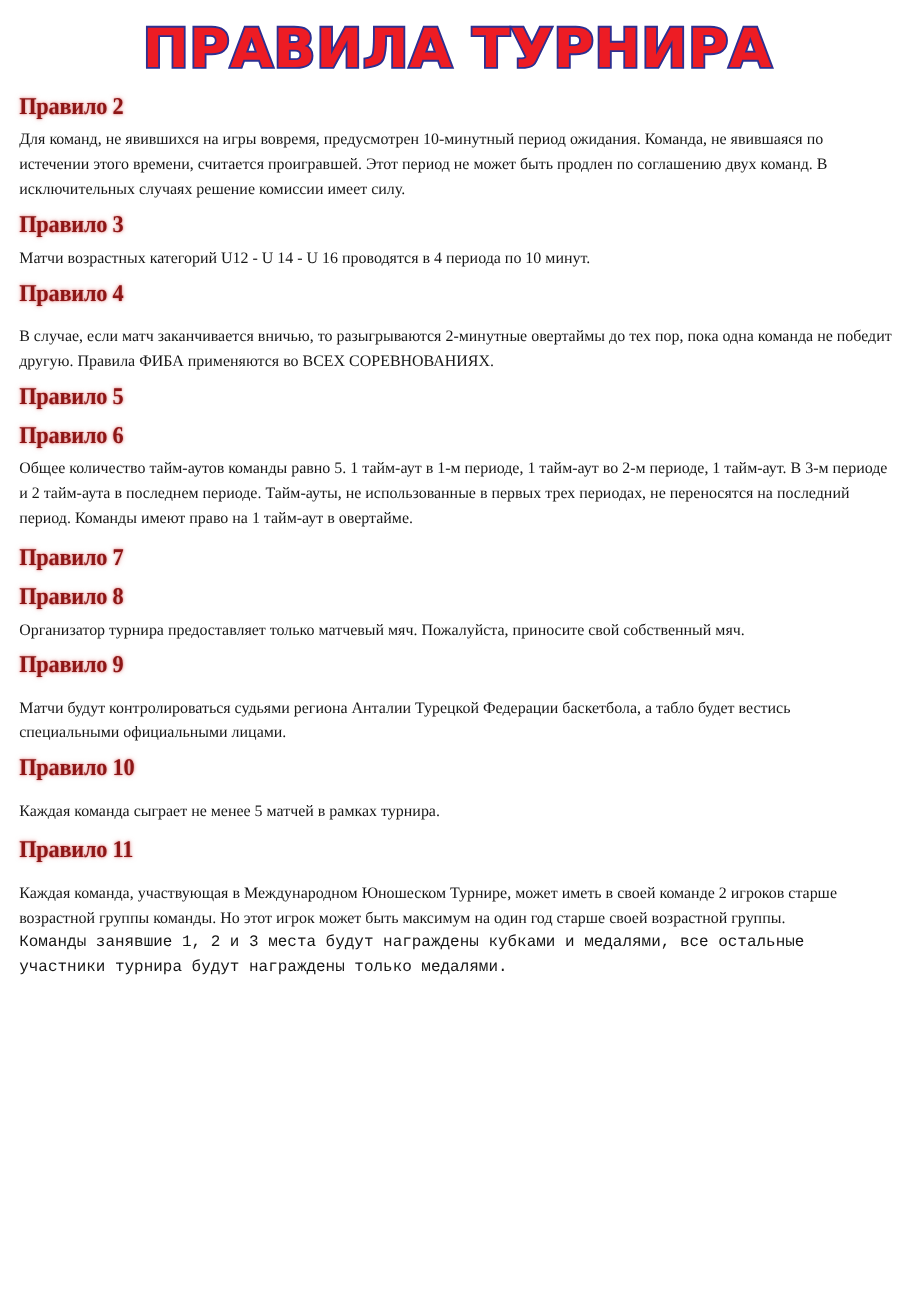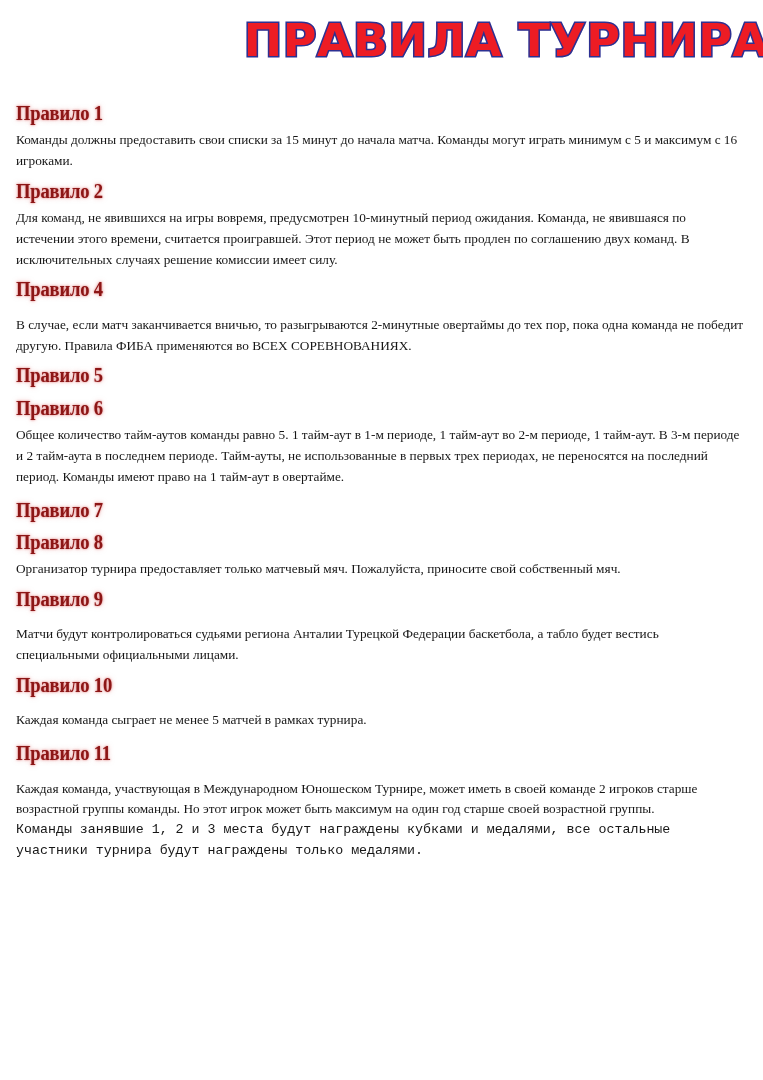--- a/index.html
+++ b/index.html
@@ -22,21 +22,21 @@
     position: relative;
     width: 763px;
     height: 1080px;
     background: #ffffff;
     box-sizing: border-box;
   }
 
   
   .title-wrap {
     width: 100%;
-    text-align: right;
+    text-align: center;
     padding-top: 17px;
     padding-bottom: 4px;
   }
 
   .doc-title {
     display: inline-block;
     margin: 0;
     font-family: "DejaVu Sans", "Liberation Sans", sans-serif;
     font-weight: 700;
     font-size: 45px;
@@ -106,29 +106,29 @@
 <body>
 
 <div class="page">
 
   <div class="title-wrap">
     <h1 class="doc-title">ПРАВИЛА ТУРНИРА</h1>
   </div>
 
   <div class="content" id="rules-list">
       <div class="rule-block">
-        <div class="rule-heading first-heading">Правило 1</div>
+        <div class="rule-heading gap-head-top-s">Правило 2</div>
         <div class="rule-body gap-body-top">
-          <p>Команды должны предоставить свои списки за 15 минут до начала матча. Команды могут играть минимум с 5 и максимум с 16 игроками.</p>
+          <p>Для команд, не явившихся на игры вовремя, предусмотрен 10-минутный период ожидания. Команда, не явившаяся по истечении этого времени, считается проигравшей. Этот период не может быть продлен по соглашению двух команд. В исключительных случаях решение комиссии имеет силу.</p>
         </div>
       </div>
       <div class="rule-block">
-        <div class="rule-heading gap-head-top-s">Правило 2</div>
+        <div class="rule-heading gap-head-top-s">Правило 3</div>
         <div class="rule-body gap-body-top">
-          <p>Для команд, не явившихся на игры вовремя, предусмотрен 10-минутный период ожидания. Команда, не явившаяся по истечении этого времени, считается проигравшей. Этот период не может быть продлен по соглашению двух команд. В исключительных случаях решение комиссии имеет силу.</p>
+          <p>Матчи возрастных категорий U12 - U 14 - U 16 проводятся в 4 периода по 10 минут.</p>
         </div>
       </div>
       <div class="rule-block">
         <div class="rule-heading gap-head-top-s">Правило 4</div>
         <div class="rule-body gap-body-top-l">
           <p>В случае, если матч заканчивается вничью, то разыгрываются 2-минутные овертаймы до тех пор, пока одна команда не победит другую. Правила ФИБА применяются во ВСЕХ СОРЕВНОВАНИЯХ.</p>
         </div>
       </div>
       <div class="rule-block">
         <div class="rule-heading gap-head-top-s">Правило 5</div>

